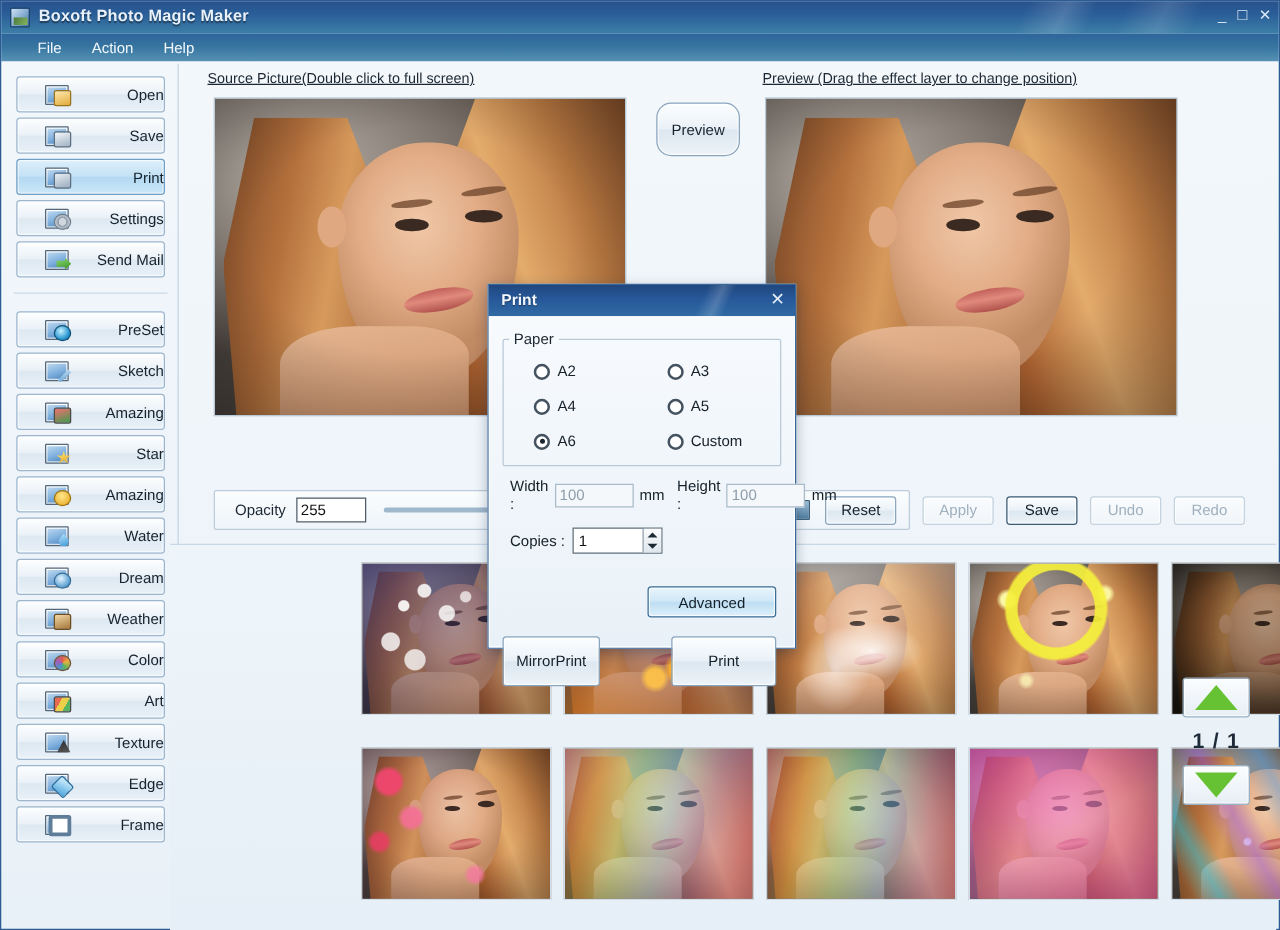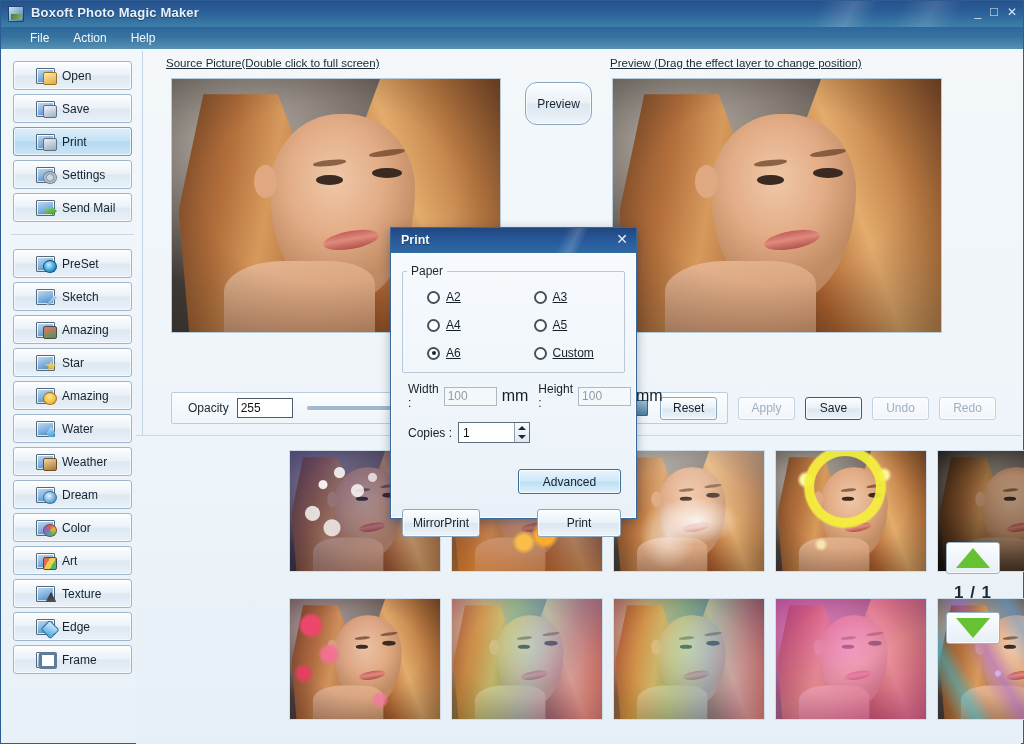--- a/index.html
+++ b/index.html
@@ -64,20 +64,21 @@
   }
   .sb-group { padding: 6px 0 4px 0; }
   .sb-sep { height: 1px; background: #c9d9e7; margin: 4px 8px; }
   .sb-btn {
     position: relative;
     margin: 4px 10px; height: 29px;
     border: 1px solid #9db6cd; border-radius: 3px;
     background: linear-gradient(180deg,#fdfeff 0%,#eaf1f7 48%,#dde8f1 52%,#e9f1f8 100%);
     display: flex; align-items: center; cursor: default;
     box-shadow: inset 0 0 0 1px rgba(255,255,255,.65);
+    justify-content: space-between;
   }
   .sb-btn.active {
     background: linear-gradient(180deg,#dceefa 0%,#c4e2f5 48%,#b4d9f1 52%,#cbe7f8 100%);
     border-color: #6f9fc4;
   }
   .sb-ico {
     width: 19px; height: 16px; margin-left: 22px; margin-right: 7px;
     border: 1px solid #55677a; border-radius: 1px; position: relative; flex: none;
     background: linear-gradient(180deg,#ffffff,#d5dfe8);
   }
@@ -381,50 +382,50 @@
   .radio-grid { display: grid; grid-template-columns: 1fr 1fr; row-gap: 14px; padding: 6px 0 2px 0; }
   .radio-row { display: flex; align-items: center; padding-left: 20px; }
   .radio {
     width: 13px; height: 13px; border: 2px solid #44525f; border-radius: 50%;
     background: #fff; margin-right: 6px; position: relative; flex: none;
   }
   .radio.checked::after {
     content:""; position: absolute; left: 2.5px; top: 2.5px; width: 4px; height: 4px;
     background: #1a242e; border-radius: 50%;
   }
-  .radio-label { font-size: 12px; color: #152029; text-decoration: underline; }
+  .radio-label { font-size: 12px; color: #152029; }
 
   .dim-row { display: flex; align-items: center; margin: 9px 0 0 6px; }
   .dim-label { font-size: 12px; color: #152029; }
   .dim-input {
-    width: 53px; height: 19px; margin-left: 5px; margin-right: 5px;
+    width: 63px; height: 19px; margin-left: 5px; margin-right: 5px;
     border: 1px solid #a9bbc9; background: #f4f8fb; color: #8e9daa; font-size: 12px; padding: 0 3px;
     font-family: "Liberation Sans", sans-serif;
   }
-  .unit { font-size: 16px; color: #152029; margin-right: 10px; }
+  .unit { font-size: 12px; color: #152029; margin-right: 10px; }
 
   .copies-row { display: flex; align-items: center; margin: 12px 0 0 6px; }
   .spin-wrap {
     display: flex; align-items: center; margin-left: 6px;
     width: 72px; height: 21px; border: 1px solid #5d6d7b; background: #fff;
   }
   .spin-input {
     flex: 1; border: none; outline: none; font-size: 12px; color: #111; padding-left: 4px;
     font-family: "Liberation Sans", sans-serif; background: transparent; width: 100%;
   }
   .spin-btns {
     width: 15px; height: 19px; border-left: 1px solid #8f9fad;
     background: linear-gradient(180deg,#fbfcfd,#dfe7ee);
     display: flex; flex-direction: column; align-items: center; justify-content: space-around;
   }
   .spin-up { width:0;height:0;border-left:4px solid transparent;border-right:4px solid transparent;border-bottom:4px solid #1c2832; }
   .spin-dn { width:0;height:0;border-left:4px solid transparent;border-right:4px solid transparent;border-top:4px solid #1c2832; }
 
   .dbtn {
-    height: 28px; border: 1px solid #8ba5bd; border-radius: 3px;
+    height: 40px; border: 1px solid #8ba5bd; border-radius: 3px;
     background: linear-gradient(180deg,#fcfeff 0%,#eaf1f7 48%,#dce7f0 52%,#edf3f8 100%);
     font-size: 12px; color: #14202b; display: inline-flex; align-items: center; justify-content: center;
     box-shadow: inset 0 0 0 1px rgba(255,255,255,.7);
   }
   .dbtn.advanced {
     position: absolute; right: 14px; top: 215px; width: 103px; height: 25px;
     border-color: #3d6e96;
     background: linear-gradient(180deg,#e9f5fd 0%,#cfe7f7 48%,#bedef3 52%,#ddf0fb 100%);
   }
   .dbtn.mirror { position: absolute; left: 10px; top: 255px; width: 78px; }
@@ -497,26 +498,26 @@
       </div>
       <div class="sb-btn">
         <span class="sb-ico ico-amazing"></span>
         <span class="sb-label">Amazing</span>
       </div>
       <div class="sb-btn">
         <span class="sb-ico ico-water"></span>
         <span class="sb-label">Water</span>
       </div>
       <div class="sb-btn">
+        <span class="sb-ico ico-dream"></span>
+        <span class="sb-label">Dream</span>
+      </div>
+      <div class="sb-btn">
         <span class="sb-ico ico-weather"></span>
         <span class="sb-label">Weather</span>
-      </div>
-      <div class="sb-btn">
-        <span class="sb-ico ico-dream"></span>
-        <span class="sb-label">Dream</span>
       </div>
       <div class="sb-btn">
         <span class="sb-ico ico-color"></span>
         <span class="sb-label">Color</span>
       </div>
       <div class="sb-btn">
         <span class="sb-ico ico-art"></span>
         <span class="sb-label">Art</span>
       </div>
       <div class="sb-btn">

